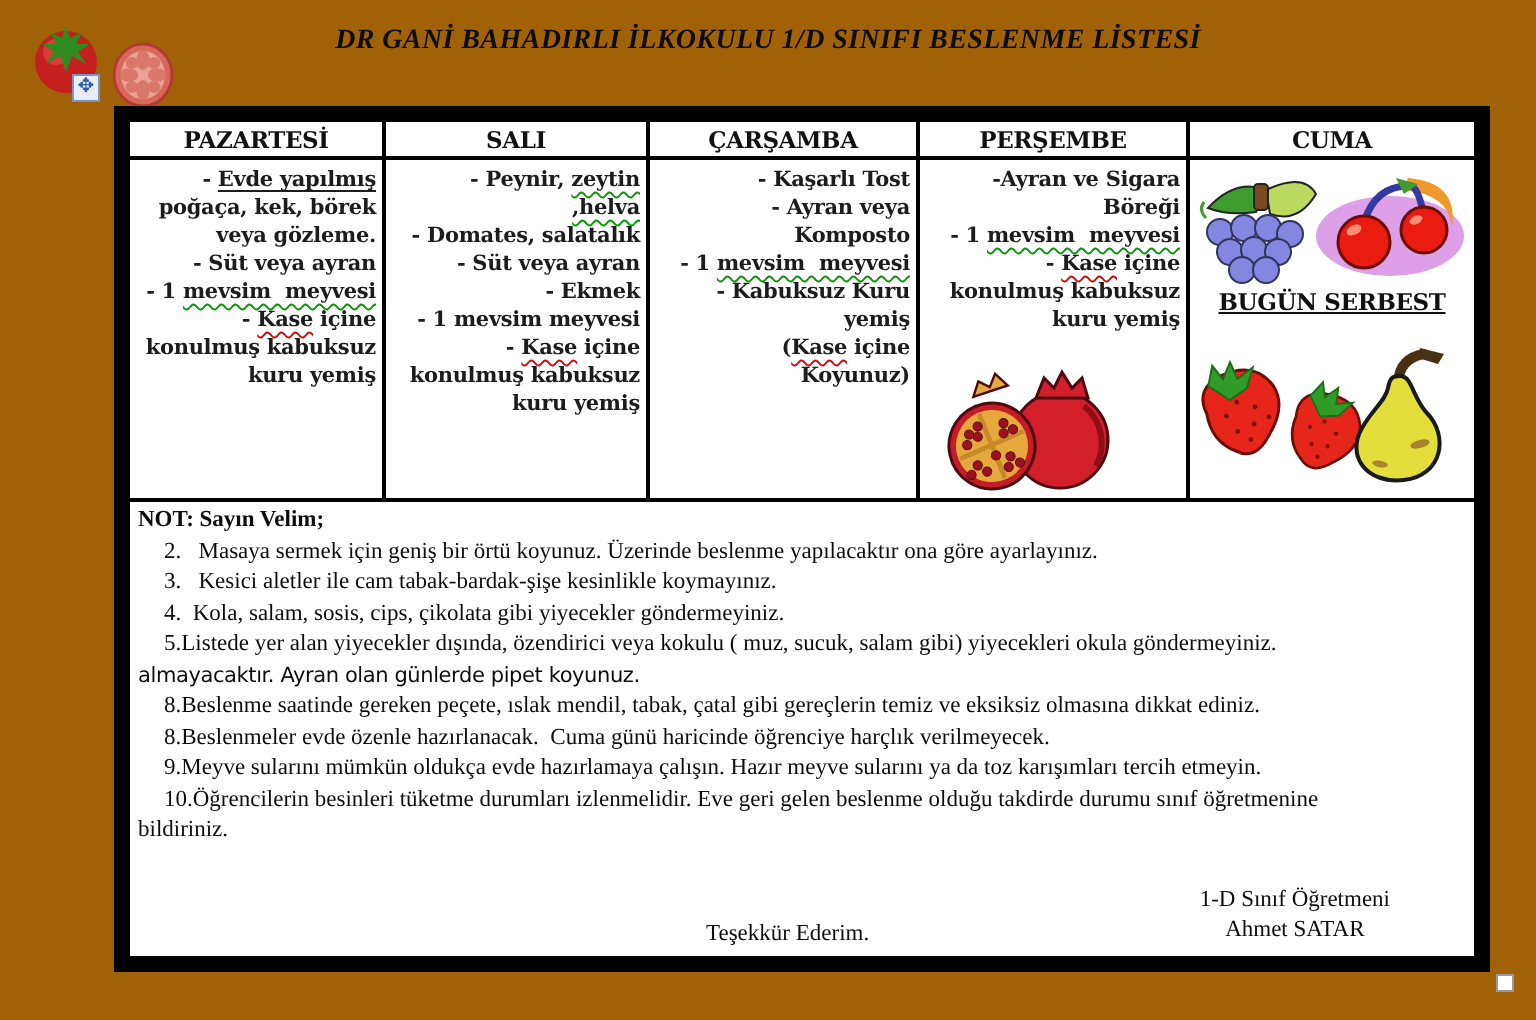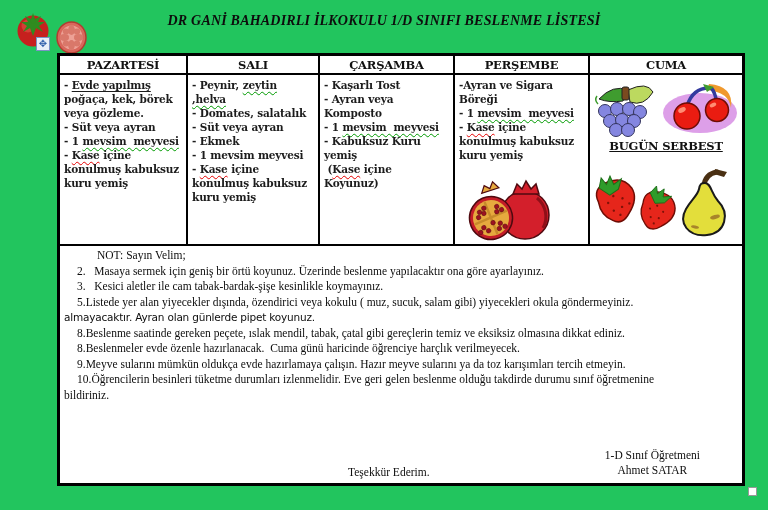--- a/index.html
+++ b/index.html
@@ -1,58 +1,58 @@
 <!DOCTYPE html>
 <html><head>
 <meta charset="utf-8">
 <style>
   * { margin:0; padding:0; box-sizing:border-box; }
   body { background:#fff; font-family:"Liberation Serif", serif; }
-  .page { position:relative; width:768px; height:510px; background:#22c55e; overflow:hidden; }
+  .page { position:relative; width:768px; height:510px; background:#a16207; overflow:hidden; }
 
   .title { position:absolute; top:13px; left:0; width:100%; text-align:center;
            font:italic bold 14px "Liberation Serif", serif; color:#0d0d0d; letter-spacing:.2px; }
 
   
   .tomato-whole { position:absolute; left:15px; top:10px; }
   .tomato-slice { position:absolute; left:56px; top:21px; }
   .move-handle { position:absolute; left:36px; top:37px; width:14px; height:14px;
                  background:#e8eef8; border:1px solid #7a93c4; color:#2e5daa;
                  font:10px "DejaVu Sans", sans-serif; line-height:12px; text-align:center; cursor:move; }
 
   
   .btable { position:absolute; left:57px; top:53px; width:688px; height:433px;
-            border:3px solid #000000; display:grid;
+            border:8px solid #000000; display:grid;
             grid-template-columns:128px 132px 135px 135px 1fr;
             grid-template-rows:19px 171px 1fr; background:#fff; }
   .hcell { border-right:2px solid #000; border-bottom:2px solid #000; text-align:center;
            font:bold 11.5px "DejaVu Serif", serif; color:#111; padding-top:2px; letter-spacing:-.2px; }
   .hcell.last, .bcell.last { border-right:none; }
   .bcell { border-right:2px solid #000; border-bottom:2px solid #000; padding:3px 3px 0 4px;
            position:relative; overflow:hidden; }
   .cline { font:bold 10.5px "DejaVu Serif", serif; line-height:14px; color:#1c1c1c;
-           white-space:pre-wrap; letter-spacing:-.15px; }
+           white-space:pre-wrap; letter-spacing:-.15px;text-align:right; }
   .cline .u  { text-decoration:underline; text-underline-offset:2px; text-decoration-thickness:1px; }
   .cline .wg { text-decoration:underline wavy #009a00; text-underline-offset:2px; text-decoration-thickness:1px; }
   .cline .wr { text-decoration:underline wavy #e60000; text-underline-offset:2px; text-decoration-thickness:1px; }
 
   
   .fri { position:relative; }
   .fri .grapes { position:absolute; left:3px; top:5px; }
   .fri .cherries { position:absolute; right:3px; top:4px; }
   .fri .fri-label { position:absolute; top:64px; left:0; width:100%; text-align:center;
                     font:bold 11.5px "DejaVu Serif", serif; color:#111; letter-spacing:-.2px;text-decoration:underline; }
   .fri .strawberries { position:absolute; left:1px; bottom:4px; }
   .fri .pear { position:absolute; right:2px; bottom:3px; }
   .thu .pomegranate { position:absolute; left:8px; bottom:2px; }
 
   
   .ncell { grid-column:1 / -1; position:relative; padding:2px 5px 0 4px; overflow:hidden; }
   .nline { font:11.5px "Liberation Serif", serif; line-height:15.5px; color:#0d0d0d; white-space:pre; }
-  .nline.b { font-weight:normal;margin-left:33px; }
+  .nline.b { font-weight:bold; }
   .nline.i1 { padding-left:13px; }
   .nline.hand { font:10.5px "DejaVu Sans", sans-serif; line-height:15.5px; letter-spacing:-.2px; }
   .thanks { position:absolute; left:288px; bottom:5px; font:11.5px "Liberation Serif", serif; color:#0d0d0d; }
   .teacher { position:absolute; right:42px; bottom:5px; text-align:center;
              font:11.5px "Liberation Serif", serif; line-height:15px; color:#0d0d0d; }
 
   .resize-handle { position:absolute; left:748px; top:487px; width:9px; height:9px;
                    background:#fff; border:1px solid #999; cursor:nwse-resize; }
 </style>
 </head>
@@ -222,20 +222,21 @@
         <ellipse cx="41" cy="50" rx="5" ry="2" fill="#a8842a" transform="rotate(-15 41 50)"></ellipse>
         <ellipse cx="21" cy="60" rx="4" ry="1.6" fill="#a8842a" transform="rotate(10 21 60)"></ellipse>
       </svg>
     </div>
 
     <div class="ncell">
       <div id="notes">
           <div class="nline b">NOT: Sayın Velim;</div>
           <div class="nline i1">2.   Masaya sermek için geniş bir örtü koyunuz. Üzerinde beslenme yapılacaktır ona göre ayarlayınız.</div>
           <div class="nline i1">3.   Kesici aletler ile cam tabak-bardak-şişe kesinlikle koymayınız.</div>
+          <div class="nline i1">4.  Kola, salam, sosis, cips, çikolata gibi yiyecekler göndermeyiniz.</div>
           <div class="nline i1">5.Listede yer alan yiyecekler dışında, özendirici veya kokulu ( muz, sucuk, salam gibi) yiyecekleri okula göndermeyiniz.</div>
           <div class="nline hand">almayacaktır. Ayran olan günlerde pipet koyunuz.</div>
           <div class="nline i1">8.Beslenme saatinde gereken peçete, ıslak mendil, tabak, çatal gibi gereçlerin temiz ve eksiksiz olmasına dikkat ediniz.</div>
           <div class="nline i1">8.Beslenmeler evde özenle hazırlanacak.  Cuma günü haricinde öğrenciye harçlık verilmeyecek.</div>
           <div class="nline i1">9.Meyve sularını mümkün oldukça evde hazırlamaya çalışın. Hazır meyve sularını ya da toz karışımları tercih etmeyin.</div>
           <div class="nline i1">10.Öğrencilerin besinleri tüketme durumları izlenmelidir. Eve geri gelen beslenme olduğu takdirde durumu sınıf öğretmenine</div>
           <div class="nline">bildiriniz.</div>
         </div>
       <div class="thanks">Teşekkür Ederim.</div>
       <div class="teacher">

